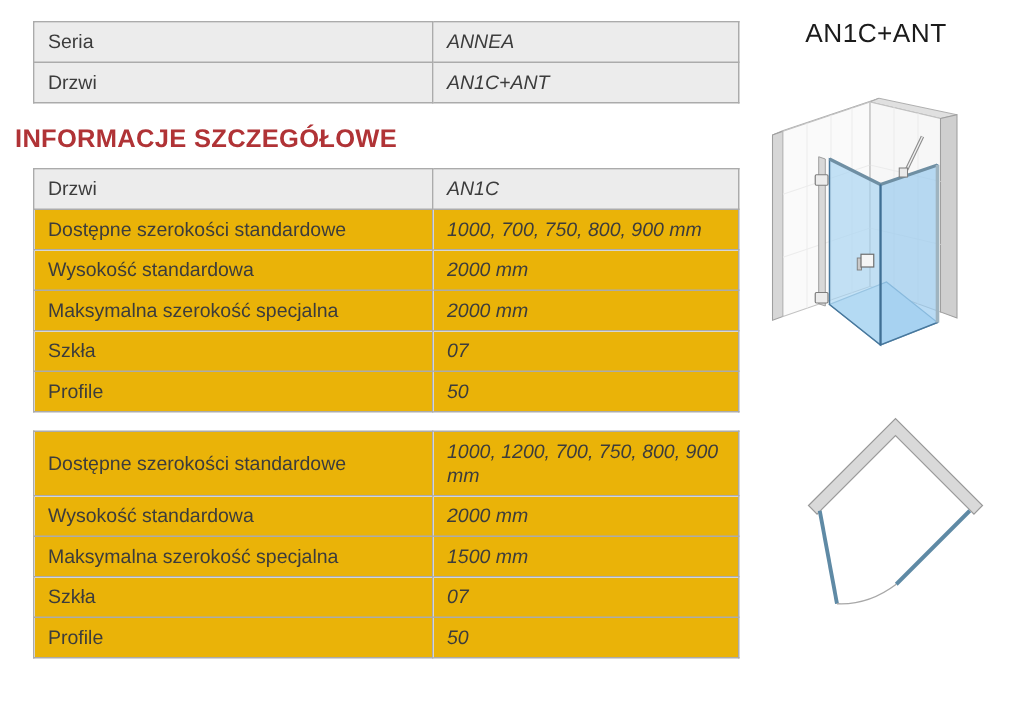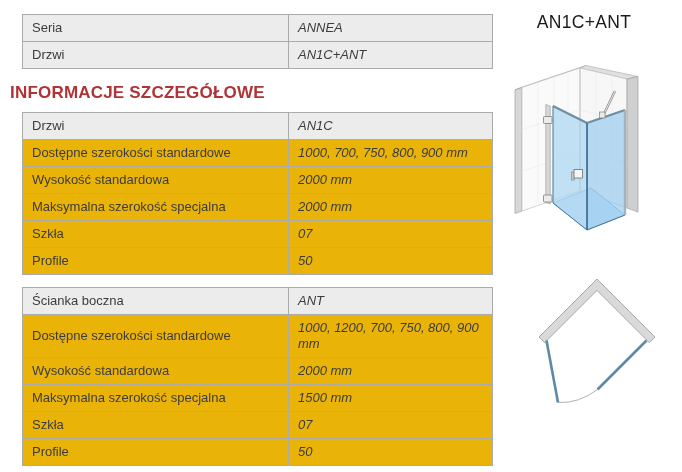--- a/index.html
+++ b/index.html
@@ -79,24 +79,20 @@
   </tr>
   <tr class="white">
     <td class="c1">Profile</td>
     <td class="c2">50</td>
   </tr>
 </tbody>
   </table>
 
 <table class="spec" id="side-table">
   <tbody>
-      <tr class="gray">
-    <td class="c1">Ścianka boczna</td>
-    <td class="c2">ANT</td>
-  </tr>
   <tr class="white">
     <td class="c1">Dostępne szerokości standardowe</td>
     <td class="c2">1000, 1200, 700, 750, 800, 900 mm</td>
   </tr>
   <tr class="white">
     <td class="c1">Wysokość standardowa</td>
     <td class="c2">2000 mm</td>
   </tr>
   <tr class="white">
     <td class="c1">Maksymalna szerokość specjalna</td>

